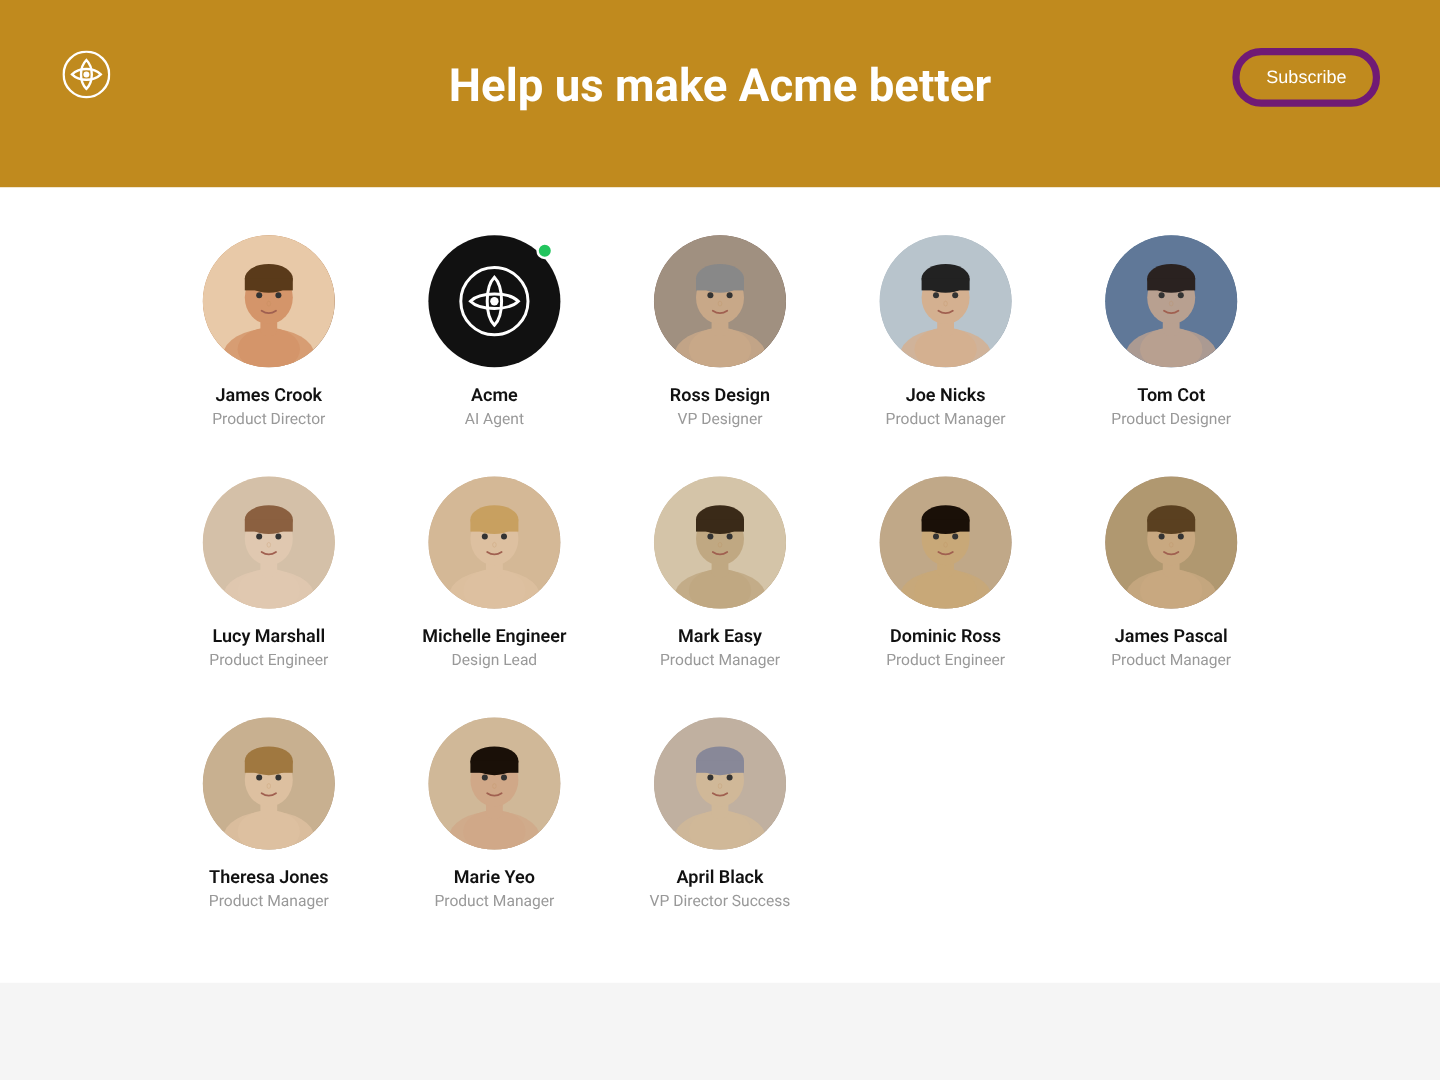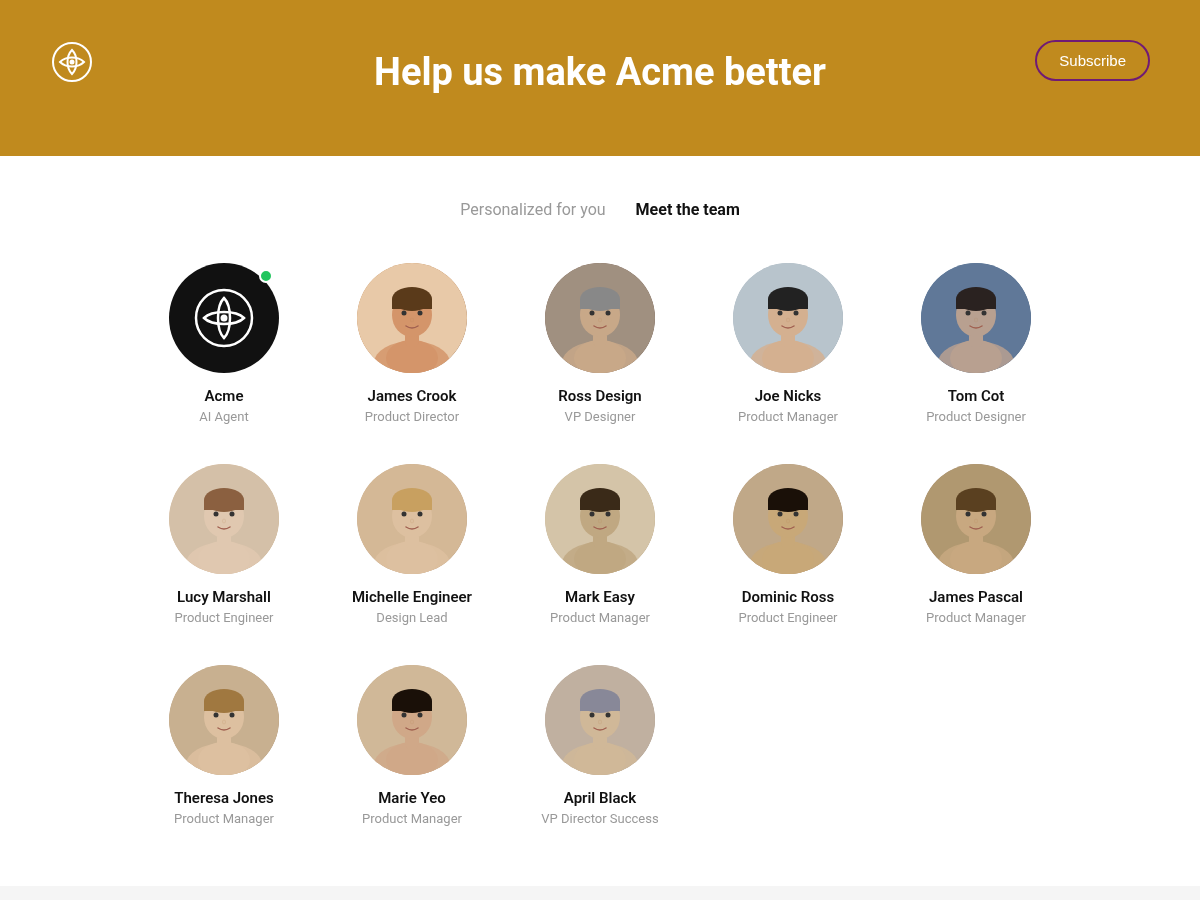--- a/index.html
+++ b/index.html
@@ -33,21 +33,21 @@
     .logo svg {
       width: 40px;
       height: 40px;
     }
 
     .subscribe-btn {
       position: absolute;
       top: 40px;
       right: 50px;
       background: transparent;
-      border: 2px solid #701a75;
+      border: 6px solid #701a75;
       color: white;
       padding: 10px 22px;
       border-radius: 24px;
       font-size: 15px;
       font-weight: 500;
       cursor: pointer;
     }
 
     .header-title {
       color: white;
@@ -180,72 +180,68 @@
     </svg>
   </div>
 
   <h1 class="header-title">Help us make Acme better</h1>
 
   <button class="subscribe-btn">Subscribe</button>
 </header>
 
 <main class="main">
 
-  <div class="tabs">
-    <span class="tab">Personalized for you</span>
-    <span class="tab active">Meet the team</span>
-  </div>
 
   <div class="team-grid" id="team-grid">
   <div class="team-member">
+    <div class="avatar-wrapper">
+      <div class="avatar-circle face-1">
+      <svg viewBox="0 0 110 110" xmlns="http://www.w3.org/2000/svg" width="110" height="110">
+    <circle cx="55" cy="55" r="55" fill="#e8c9a8"></circle>
+
+    <ellipse cx="55" cy="100" rx="38" ry="22" fill="#d4956a" opacity="0.85"></ellipse>
+    <ellipse cx="55" cy="95" rx="26" ry="18" fill="#d4956a"></ellipse>
+
+    <rect x="48" y="68" width="14" height="16" rx="5" fill="#d4956a"></rect>
+
+    <ellipse cx="55" cy="52" rx="20" ry="22" fill="#d4956a"></ellipse>
+
+    <ellipse cx="55" cy="36" rx="20" ry="12" fill="#5a3a1a"></ellipse>
+    <rect x="35" y="36" width="40" height="10" rx="0" fill="#5a3a1a"></rect>
+
+    <ellipse cx="47" cy="50" rx="2.5" ry="2.5" fill="#333"></ellipse>
+    <ellipse cx="63" cy="50" rx="2.5" ry="2.5" fill="#333"></ellipse>
+
+    <ellipse cx="55" cy="57" rx="1.5" ry="2" fill="#d4956a" stroke="#c0906060" stroke-width="0.5"></ellipse>
+
+    <path d="M49 63 Q55 67 61 63" stroke="#a06050" stroke-width="1.5" fill="none" stroke-linecap="round"></path>
+  </svg>
+    </div>
+
+    </div>
+    <span class="member-name">James Crook</span>
+    <span class="member-title">Product Director</span>
+  </div>
+      <div class="team-member">
     <div class="avatar-wrapper">
       <div class="avatar-circle acme-avatar">
       <svg viewBox="0 0 60 60" fill="none" xmlns="http://www.w3.org/2000/svg" width="60" height="60">
         <circle cx="30" cy="30" r="28" stroke="white" stroke-width="2.5" fill="none"></circle>
         <path d="M30 10 C22 18 22 42 30 50 C38 42 38 18 30 10 Z" stroke="white" stroke-width="2.5" fill="none"></path>
         <path d="M10 30 C18 22 42 22 50 30 C42 38 18 38 10 30 Z" stroke="white" stroke-width="2.5" fill="none"></path>
         <circle cx="30" cy="30" r="3.5" fill="white"></circle>
       </svg>
     </div>
       <div class="online-dot"></div>
     </div>
     <span class="member-name">Acme</span>
     <span class="member-title">AI Agent</span>
   </div>
       <div class="team-member">
     <div class="avatar-wrapper">
-      <div class="avatar-circle face-1">
-      <svg viewBox="0 0 110 110" xmlns="http://www.w3.org/2000/svg" width="110" height="110">
-    <circle cx="55" cy="55" r="55" fill="#e8c9a8"></circle>
-
-    <ellipse cx="55" cy="100" rx="38" ry="22" fill="#d4956a" opacity="0.85"></ellipse>
-    <ellipse cx="55" cy="95" rx="26" ry="18" fill="#d4956a"></ellipse>
-
-    <rect x="48" y="68" width="14" height="16" rx="5" fill="#d4956a"></rect>
-
-    <ellipse cx="55" cy="52" rx="20" ry="22" fill="#d4956a"></ellipse>
-
-    <ellipse cx="55" cy="36" rx="20" ry="12" fill="#5a3a1a"></ellipse>
-    <rect x="35" y="36" width="40" height="10" rx="0" fill="#5a3a1a"></rect>
-
-    <ellipse cx="47" cy="50" rx="2.5" ry="2.5" fill="#333"></ellipse>
-    <ellipse cx="63" cy="50" rx="2.5" ry="2.5" fill="#333"></ellipse>
-
-    <ellipse cx="55" cy="57" rx="1.5" ry="2" fill="#d4956a" stroke="#c0906060" stroke-width="0.5"></ellipse>
-
-    <path d="M49 63 Q55 67 61 63" stroke="#a06050" stroke-width="1.5" fill="none" stroke-linecap="round"></path>
-  </svg>
-    </div>
-
-    </div>
-    <span class="member-name">James Crook</span>
-    <span class="member-title">Product Director</span>
-  </div>
-      <div class="team-member">
-    <div class="avatar-wrapper">
       <div class="avatar-circle face-3">
       <svg viewBox="0 0 110 110" xmlns="http://www.w3.org/2000/svg" width="110" height="110">
     <circle cx="55" cy="55" r="55" fill="#a09080"></circle>
 
     <ellipse cx="55" cy="100" rx="38" ry="22" fill="#c8a888" opacity="0.85"></ellipse>
     <ellipse cx="55" cy="95" rx="26" ry="18" fill="#c8a888"></ellipse>
 
     <rect x="48" y="68" width="14" height="16" rx="5" fill="#c8a888"></rect>
 
     <ellipse cx="55" cy="52" rx="20" ry="22" fill="#c8a888"></ellipse>

